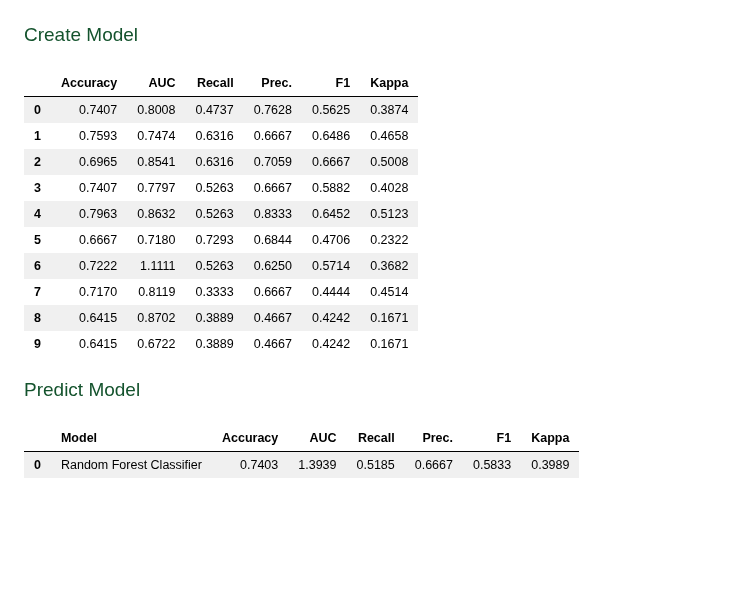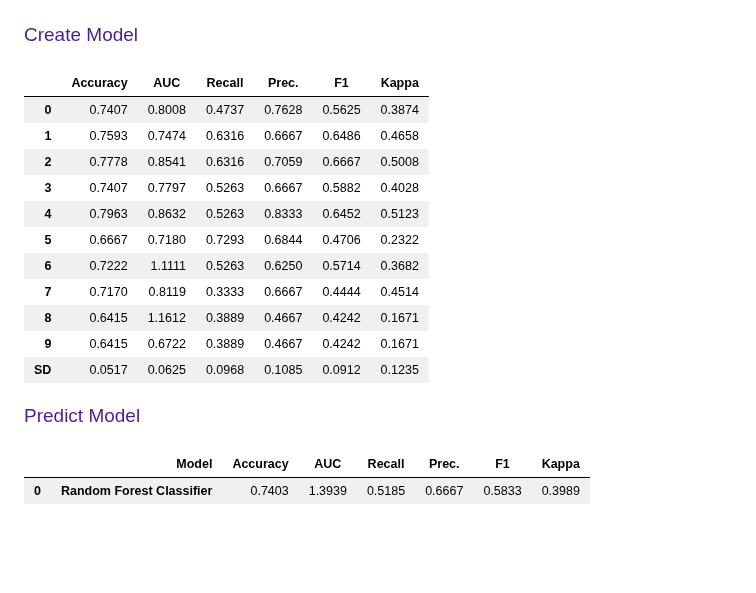--- a/index.html
+++ b/index.html
@@ -9,59 +9,59 @@
     margin: 0;
     padding: 20px 24px;
     background: #fff;
     width: 756px;
     box-sizing: border-box;
   }
   h2.section-title {
     font-size: 19px;
     font-weight: 400;
     margin: 4px 0 24px 0;
-    color: #4c1d95;
+    color: #14532d;
   }
   table.metrics {
     border-collapse: collapse;
     font-size: 12.5px;
   }
   table.metrics th,
   table.metrics td {
     padding: 6px 10px;
     text-align: right;
     white-space: nowrap;
   }
   table.metrics thead th {
     font-weight: bold;
     border-bottom: 1px solid #000;
-    text-align: center;
+    text-align: right;
   }
   table.metrics thead th:first-child {
     text-align: right;
   }
   table.metrics tbody td:first-child {
     font-weight: bold;
     text-align: right;
   }
   table.metrics tbody tr:nth-child(odd) {
     background: #f0f0f0;
   }
   table.metrics tbody tr:nth-child(even) {
     background: #ffffff;
   }
   .spacer {
     height: 18px;
   }
   table.predict td.model-name {
     text-align: right;
-    font-weight: bold;
+    font-weight: normal;
   }
   table.predict thead th.model-col {
-    text-align: right;
+    text-align: left;
   }
 </style>
 </head>
 <body>
 
 <h2 class="section-title">Create Model</h2>
 
 <table class="metrics">
   <thead>
     <tr>
@@ -88,21 +88,21 @@
         <td>1</td>
         <td>0.7593</td>
         <td>0.7474</td>
         <td>0.6316</td>
         <td>0.6667</td>
         <td>0.6486</td>
         <td>0.4658</td>
       </tr>
     <tr>
         <td>2</td>
-        <td>0.7778</td>
+        <td>0.6965</td>
         <td>0.8541</td>
         <td>0.6316</td>
         <td>0.7059</td>
         <td>0.6667</td>
         <td>0.5008</td>
       </tr>
     <tr>
         <td>3</td>
         <td>0.7407</td>
         <td>0.7797</td>
@@ -143,43 +143,34 @@
         <td>0.7170</td>
         <td>0.8119</td>
         <td>0.3333</td>
         <td>0.6667</td>
         <td>0.4444</td>
         <td>0.4514</td>
       </tr>
     <tr>
         <td>8</td>
         <td>0.6415</td>
-        <td>1.1612</td>
+        <td>0.8702</td>
         <td>0.3889</td>
         <td>0.4667</td>
         <td>0.4242</td>
         <td>0.1671</td>
       </tr>
     <tr>
         <td>9</td>
         <td>0.6415</td>
         <td>0.6722</td>
         <td>0.3889</td>
         <td>0.4667</td>
         <td>0.4242</td>
         <td>0.1671</td>
-      </tr>
-    <tr>
-        <td>SD</td>
-        <td>0.0517</td>
-        <td>0.0625</td>
-        <td>0.0968</td>
-        <td>0.1085</td>
-        <td>0.0912</td>
-        <td>0.1235</td>
       </tr>
   </tbody>
 </table>
 
 <div class="spacer"></div>
 
 <h2 class="section-title">Predict Model</h2>
 
 <table class="metrics predict">
   <thead>

